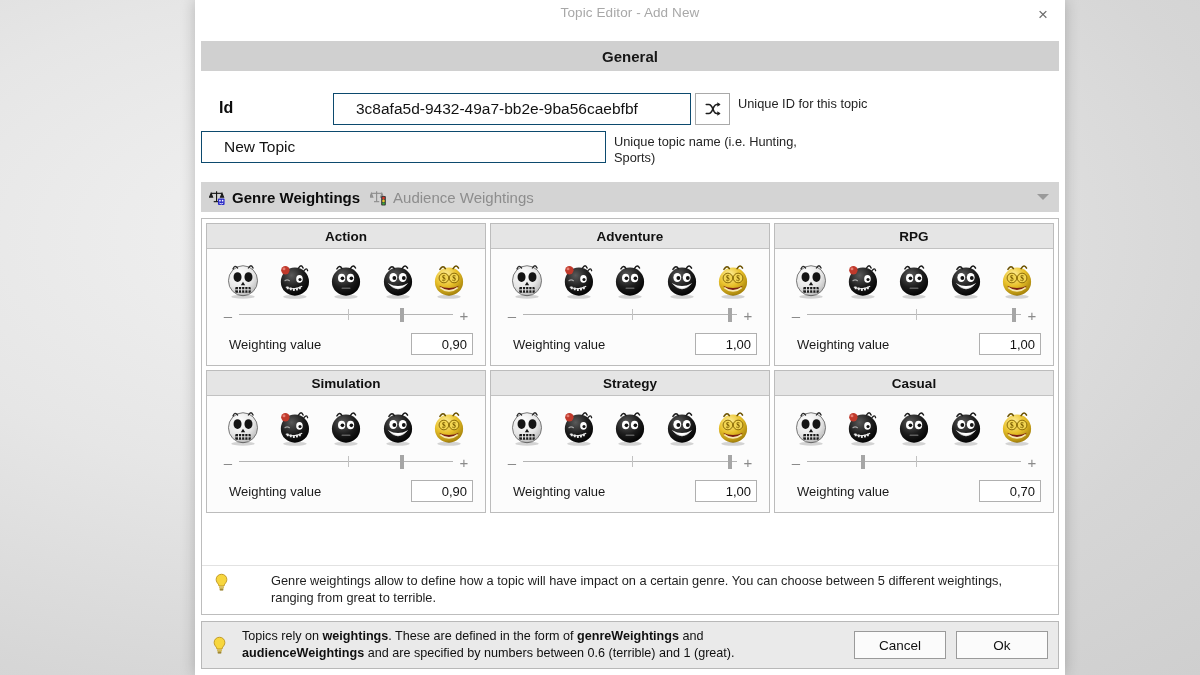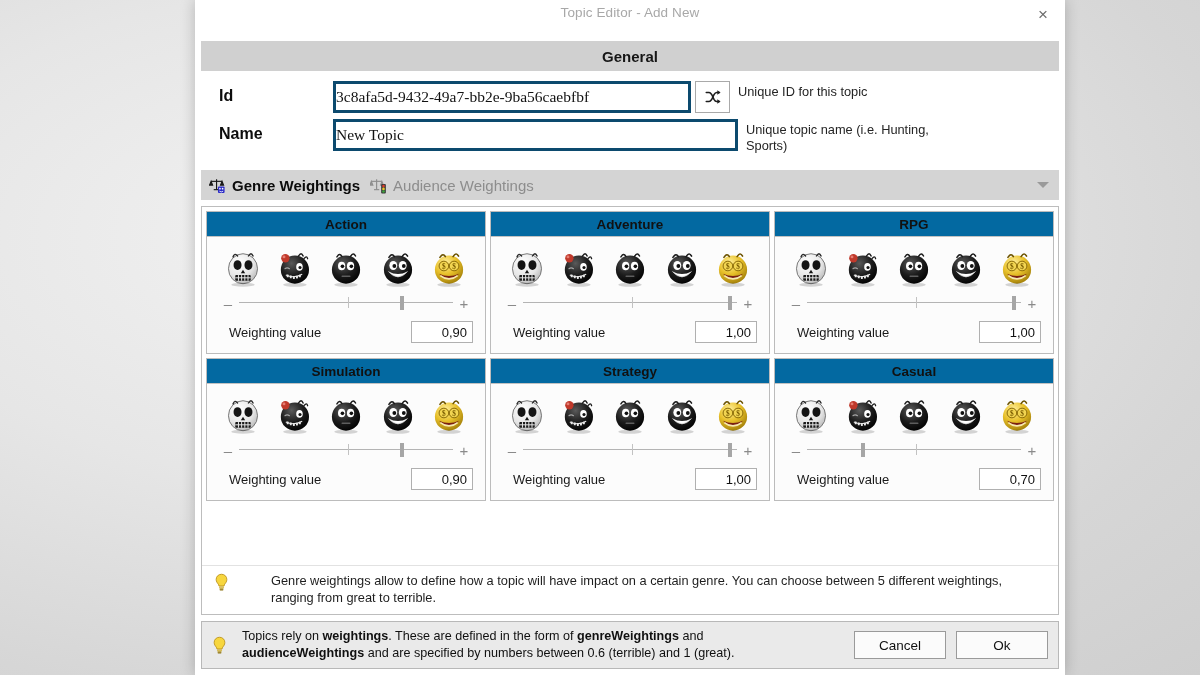--- a/index.html
+++ b/index.html
@@ -54,21 +54,21 @@
     align-items: center;
     justify-content: center;
     font-size: 17px;
     color: #6e6e6e;
     cursor: pointer;
     line-height: 1;
   }
 
   
   .section-header {
-    margin: 13px 6px 0 6px;
+    margin: 13px 6px 12px 6px;
     height: 30px;
     background: #d0d0d0;
     display: flex;
     align-items: center;
     justify-content: center;
     font-size: 15px;
     font-weight: bold;
     color: #161616;
     flex: 0 0 30px;
   }
@@ -87,26 +87,26 @@
     width: 132px;
     padding-left: 18px;
     font-size: 16px;
     font-weight: bold;
     color: #0d0d0d;
     line-height: 30px;
   }
   .field-wrap { display: flex; align-items: flex-start; }
   .text-input {
     height: 32px;
-    border: 3px solid #0c4a6e;
+    border: 1px solid #0c4a6e;
     background: #ffffff;
-    font-family: Liberation Serif, serif;
+    font-family: Liberation Sans, sans-serif;
     font-size: 15.5px;
     color: #121212;
-    padding: 0 0;
+    padding: 0 22px;
     outline: none;
   }
   #id-input { width: 358px; }
   #name-input { width: 405px; }
 
   .shuffle-btn {
     width: 35px;
     height: 32px;
     margin-left: 4px;
     border: 1px solid #a9a9a9;
@@ -176,21 +176,21 @@
     gap: 4px;
     padding: 4px;
   }
   .card {
     border: 1px solid #bcbcbc;
     background: #fcfcfc;
     display: flex;
     flex-direction: column;
   }
   .card-title {
-    background: #0369a1;
+    background: #e5e5e5;
     height: 25px;
     display: flex;
     align-items: center;
     justify-content: center;
     font-size: 13.5px;
     font-weight: bold;
     color: #111;
     border-bottom: 1px solid #c2c2c2;
   }
   .faces {
@@ -477,21 +477,20 @@
         <div class="shuffle-btn">
           <svg width="18" height="18" aria-hidden="true">
               <use href="#shuffle-icon"></use>
             </svg>
         </div>
       </div>
       <div class="hint-text">Unique ID for this topic</div>
     </div>
 
     <div class="form-row">
-      <div class="form-label">Name</div>
       <div class="field-wrap">
         <input id="name-input" class="text-input" type="text" value="New Topic" style="">
       </div>
       <div class="hint-text">Unique topic name (i.e. Hunting, Sports)</div>
     </div>
   </div>
 
   <div class="tabstrip">
     <div class="tab active">
       <span>

